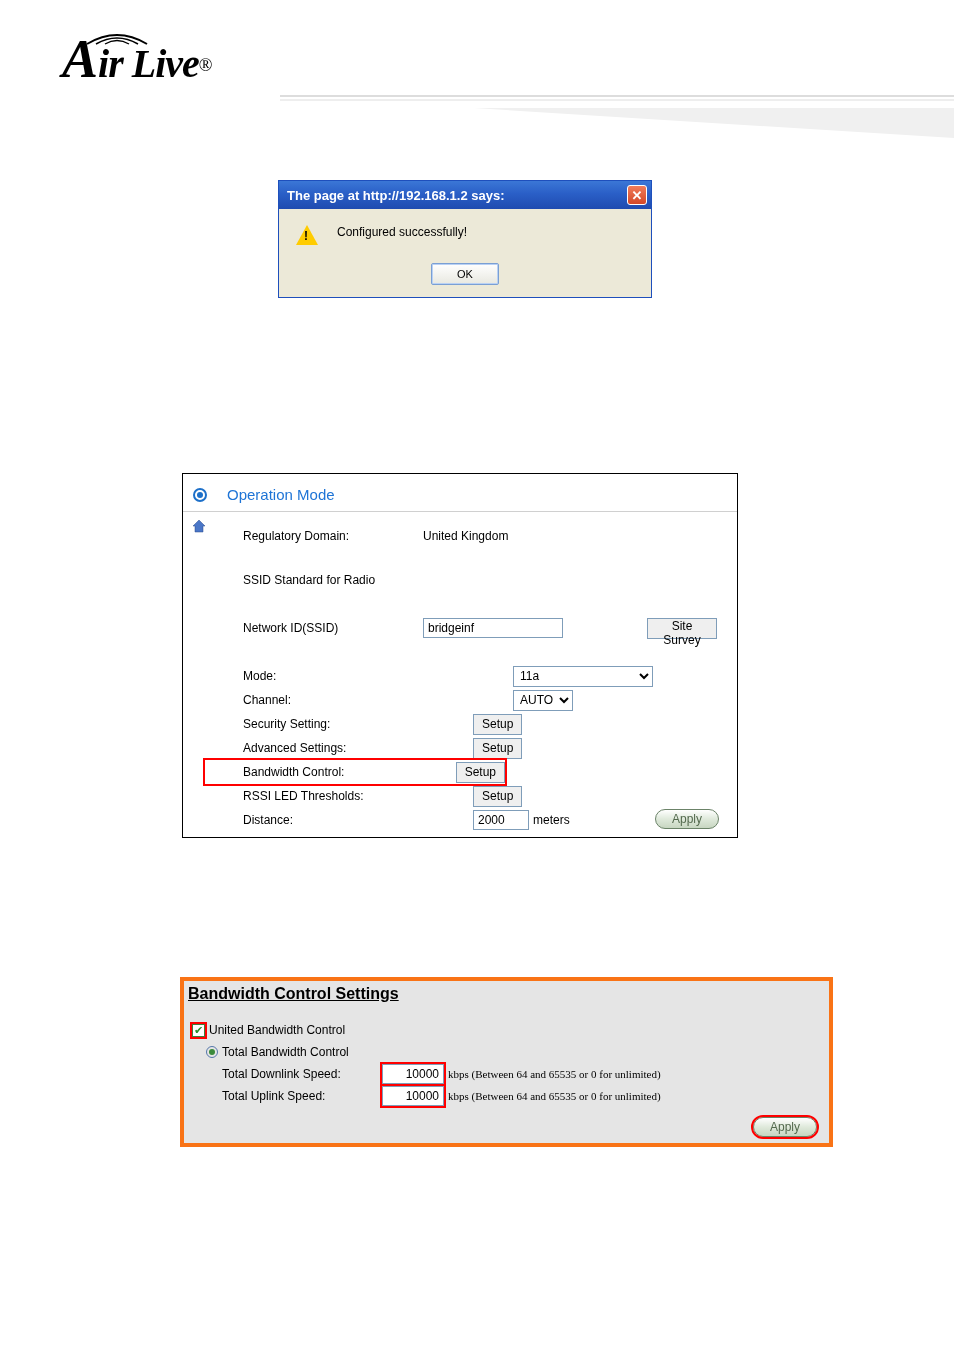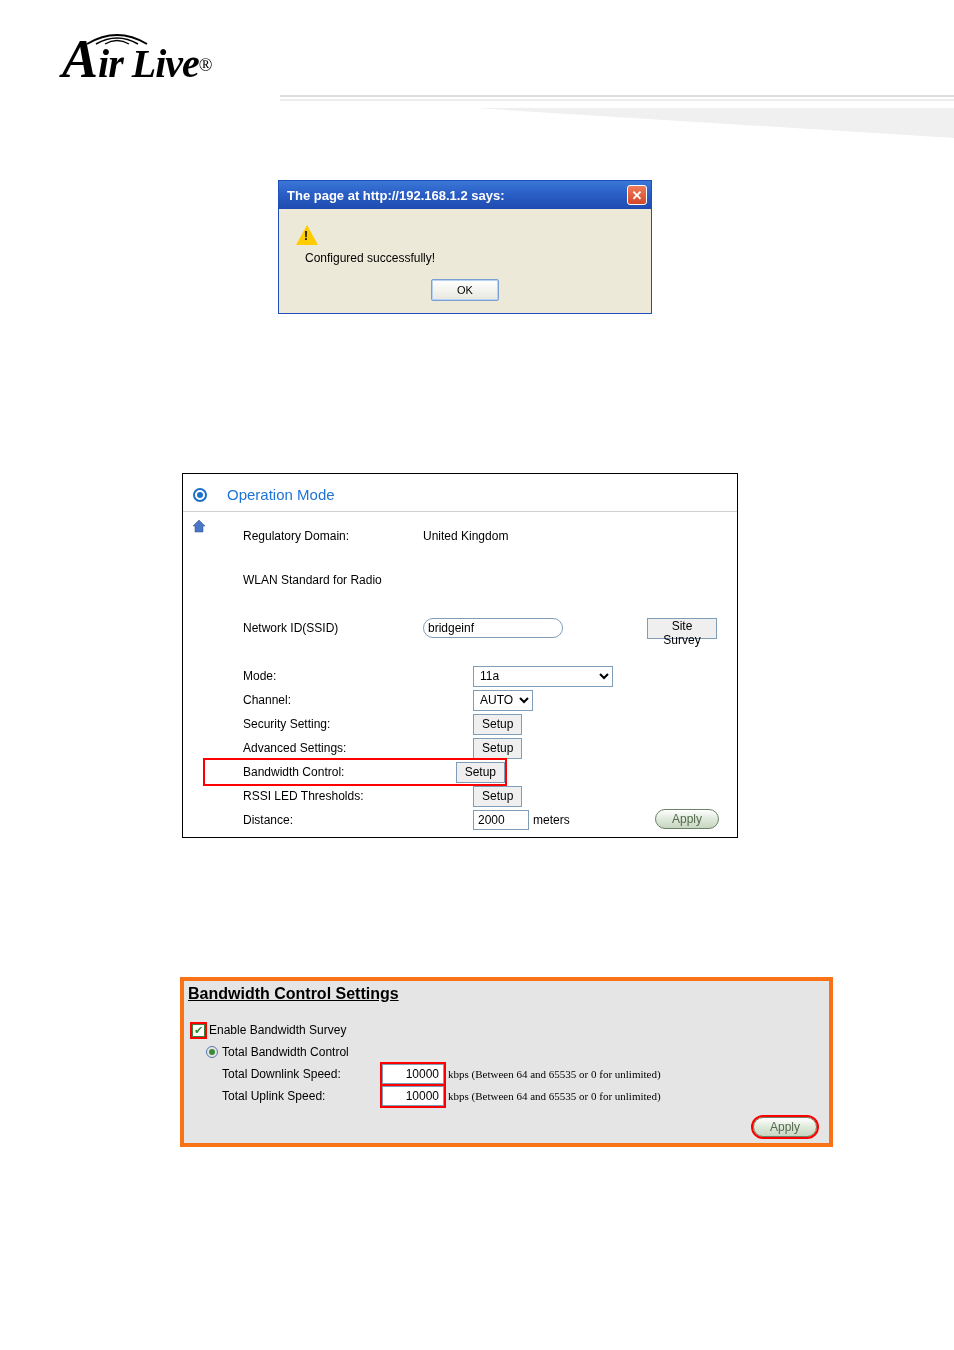--- a/index.html
+++ b/index.html
@@ -60,21 +60,20 @@
     width: 20px; height: 20px;
     background: linear-gradient(#f07c5a,#d44828);
     border: 1px solid #fff;
     border-radius: 3px;
     display: flex; align-items: center; justify-content: center;
     color: #fff; font-weight: bold;
   }
   .dialog-body {
     padding: 14px 12px 10px 12px;
     display: flex;
-    flex-direction: column;
   }
   .warn-icon {
     width: 32px; text-align: center; padding-top:2px;
   }
   .warn-triangle {
     display:inline-block;
     width:0;height:0;
     border-left:11px solid transparent;
     border-right:11px solid transparent;
     border-bottom:20px solid #ffcc00;
@@ -137,21 +136,21 @@
     border:1px solid #7f9db9; background:#fff;
     height:20px; font-size:12px; padding:0 4px;
   }
   .xp-btn-small {
     height:21px; background:#efefef;
     border:1px solid #7f9db9; font-size:12px;
     padding:0 8px;
   }
   .xp-select {
     border:1px solid #7f9db9; background:#fff;
-    height:21px; font-size:12px; padding:0 2px;
+    height:21px; font-size:12px; padding:0 2px;margin-left:40px;
   }
   .hl-red { outline: 2px solid #ff0000; }
   .apply-btn {
     position:absolute; right:18px; bottom:8px;
     width:64px; height:20px;
     border:1px solid #6b8368;
     border-radius:10px;
     background: linear-gradient(#ffffff 0%, #dfe9db 50%, #c7d6c1 100%);
     font-size:12px; color:#546a4e;
   }
@@ -218,25 +217,25 @@
   </div>
   <svg class="home-icon" viewBox="0 0 16 16">
     <path d="M2 8 L8 2 L14 8 L12 8 L12 14 L4 14 L4 8 Z" fill="#4a76c7" stroke="#2a4a8a" stroke-width="0.5"></path>
   </svg>
   <div class="op-body">
     <div class="op-row spaced">
       <span class="op-label">Regulatory Domain:</span>
       <span class="op-value">United Kingdom</span>
     </div>
     <div class="op-row mb">
-      <span class="op-label">WLAN Standard for Radio</span>
+      <span class="op-label">SSID Standard for Radio</span>
     </div>
     <div class="op-row mb">
       <span class="op-label">Network ID(SSID)</span>
-      <input class="xp-input" style="width: 140px; border-radius: 10px;" value="bridgeinf">
+      <input class="xp-input" style="width: 140px;" value="bridgeinf">
       <span style="flex:1"></span>
       <button class="xp-btn-small" style="width:70px">Site Survey</button>
     </div>
     <div class="op-row">
       <span class="op-label">Mode:</span>
       <span style="width:50px"></span>
       <select class="xp-select" style="width:140px">
         <option>11a</option>
       </select>
     </div>
@@ -275,21 +274,21 @@
     </div>
   </div>
   <button class="apply-btn">Apply</button>
 </div>
 
 <div class="bw-panel">
   <div class="bw-title">Bandwidth Control Settings</div>
   <div class="bw-body">
     <div class="bw-row">
       <span class="chk checked hl-red"></span>
-      <span>Enable Bandwidth Survey</span>
+      <span>United Bandwidth Control</span>
     </div>
     <div class="bw-row" style="padding-left:14px">
       <span class="radio on"></span>
       <span>Total Bandwidth Control</span>
     </div>
     <div class="bw-row">
       <span class="bw-label-indent">Total Downlink Speed:</span>
       <input class="xp-input bw-input hl-red" value="10000" style="">
       <span class="hint">kbps (Between 64 and 65535 or 0 for unlimited)</span>
     </div>

